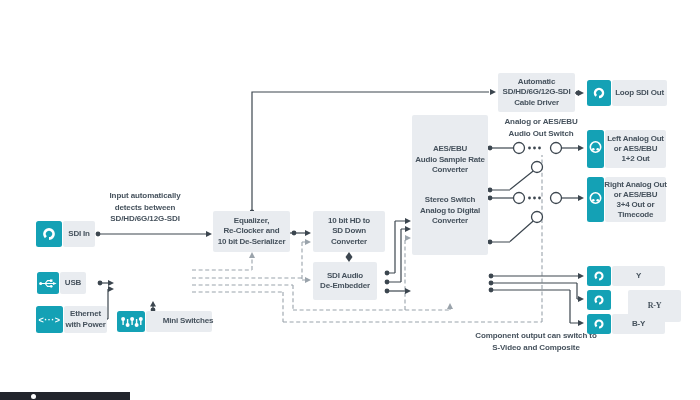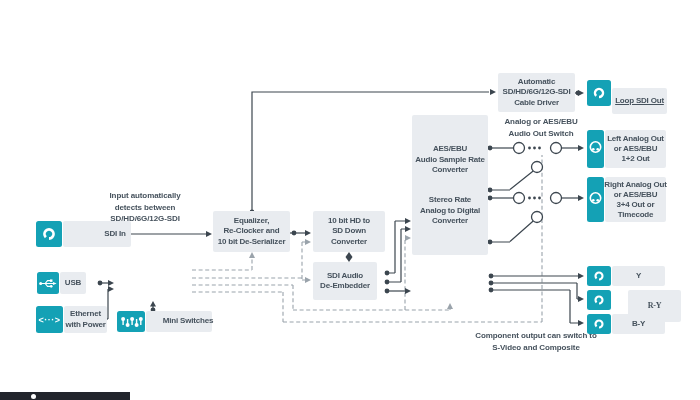--- a/index.html
+++ b/index.html
@@ -134,21 +134,21 @@
   <div class="note" style="left:466px;top:330px;width:140px;">Component output can switch to
 S-Video and Composite</div>
 
   <div class="icon" style="left:36px;top:221px;width:26px;height:26px;">
     <svg width="18" height="18" viewBox="0 0 26 26">
         <g transform="rotate(135 13 13)">
       <circle cx="13" cy="13" r="6.5" fill="none" stroke="#fff" stroke-width="4" stroke-dasharray="34.8 6"></circle>
         </g>
       </svg>
   </div>
-  <div class="box" style="left:63px;top:221px;width:32px;height:26px;padding-left:36px;">SDI In</div>
+  <div class="box" style="left:63px;top:221px;width:32px;height:26px;">SDI In</div>
 
   <div class="icon" style="left:37px;top:272px;width:22px;height:22px;">
     <svg width="18" height="13" viewBox="0 0 19 13">
       <circle cx="1.8" cy="6.5" r="1.6" fill="#fff"></circle>
       <path d="M3,6.5 H15 M6.5,6.5 L9,3.5 H12 M6.5,6.5 L9,9.5 H12" stroke="#fff" stroke-width="1.2" fill="none"></path>
       <rect x="11.6" y="2.2" width="2.6" height="2.6" fill="#fff"></rect>
       <circle cx="12.9" cy="9.5" r="1.4" fill="#fff"></circle>
       <polygon points="18.6,6.5 14.8,4.9 14.8,8.1" fill="#fff"></polygon>
     </svg>
   </div>
@@ -183,37 +183,37 @@
   <div class="box" style="left:313px;top:211px;width:72px;height:41px;">10 bit HD to
 SD Down
 Converter</div>
   <div class="box" style="left:313px;top:262px;width:64px;height:38px;">SDI Audio
 De-Embedder</div>
 
   <div class="box" style="left:412px;top:115px;width:76px;height:140px;"></div>
   <div class="box ghost" style="left:412px;top:142px;width:76px;height:36px;">AES/EBU
 Audio Sample Rate
 Converter</div>
-  <div class="box ghost" style="left:412px;top:193px;width:76px;height:36px;">Stereo Rate
+  <div class="box ghost" style="left:412px;top:193px;width:76px;height:36px;">Stereo Switch
 Analog to Digital
 Converter</div>
 
 
   <div class="box" style="left:498px;top:73px;width:77px;height:39px;">Automatic
 SD/HD/6G/12G-SDI
 Cable Driver</div>
 
   <div class="icon" style="left:587px;top:80px;width:24px;height:26px;">
     <svg width="16" height="16" viewBox="0 0 26 26">
         <g transform="rotate(135 13 13)">
       <circle cx="13" cy="13" r="6.5" fill="none" stroke="#fff" stroke-width="4" stroke-dasharray="34.8 6"></circle>
         </g>
       </svg>
   </div>
-  <div class="box" style="left:612px;top:88px;width:55px;height:26px;text-decoration:underline;">Loop SDI Out</div>
+  <div class="box" style="left:612px;top:80px;width:55px;height:26px;">Loop SDI Out</div>
 
   <div class="icon" style="left:587px;top:130px;width:17px;height:38px;">
     <svg width="17" height="38" viewBox="0 0 17 38">
       <circle cx="8.5" cy="17" r="5.2" fill="none" stroke="#fff" stroke-width="1.6"></circle>
       <circle cx="6.3" cy="19.3" r="1.3" fill="#fff"></circle>
         <circle cx="10.7" cy="19.3" r="1.3" fill="#fff"></circle>
     </svg>
   </div>
   <div class="box" style="left:605px;top:130px;width:61px;height:38px;font-size:8px;line-height:10px;">Left Analog Out
 or AES/EBU

